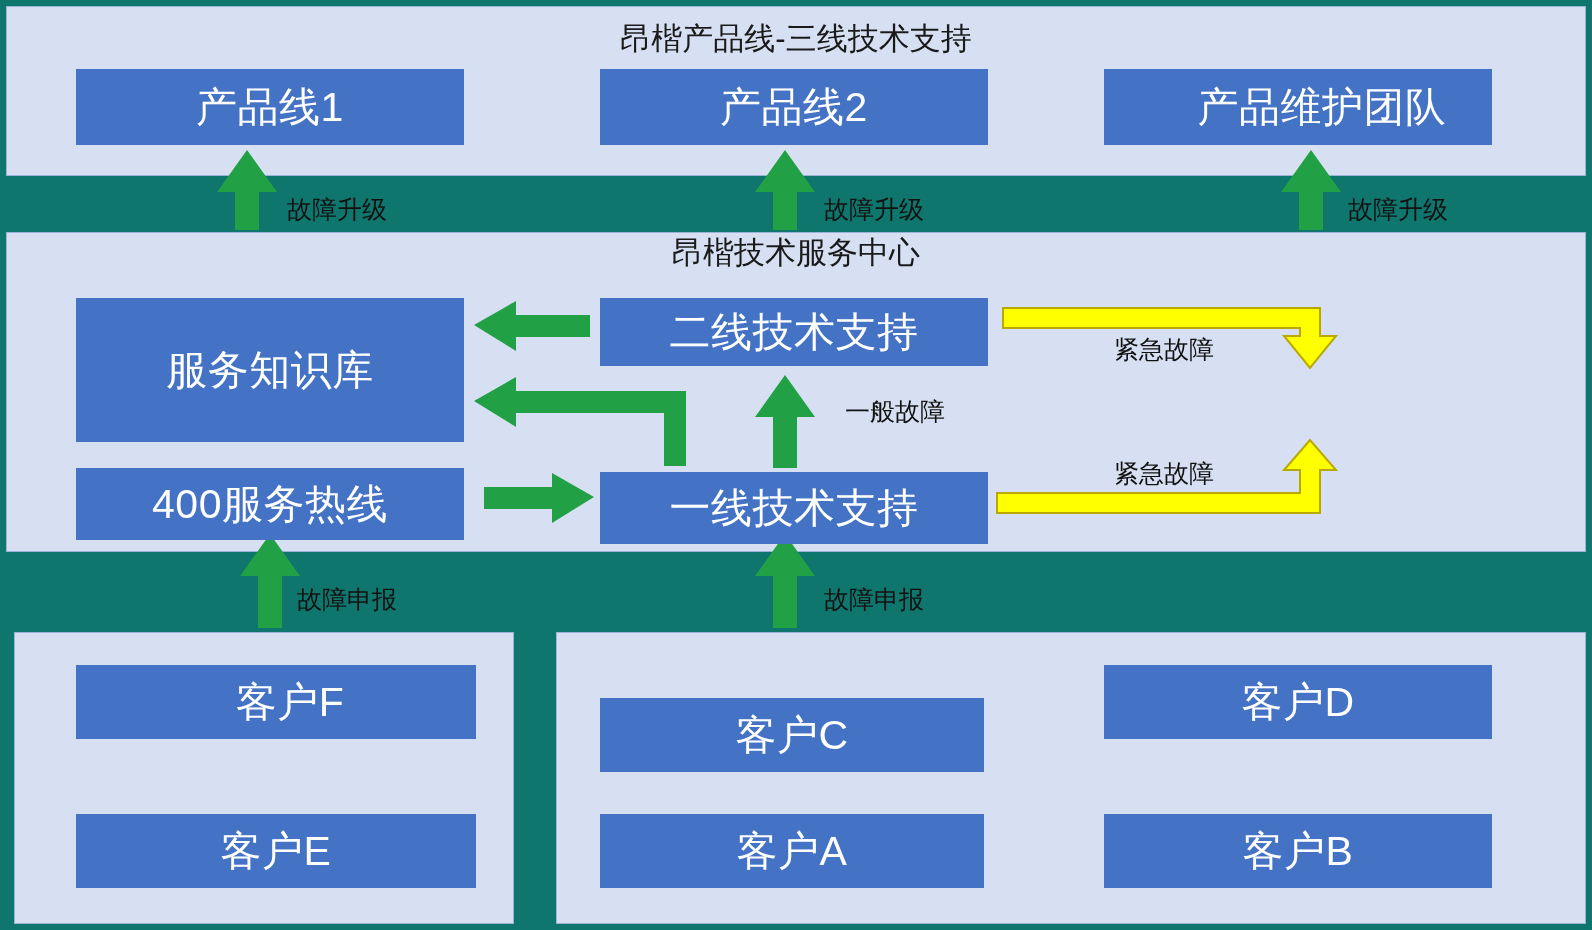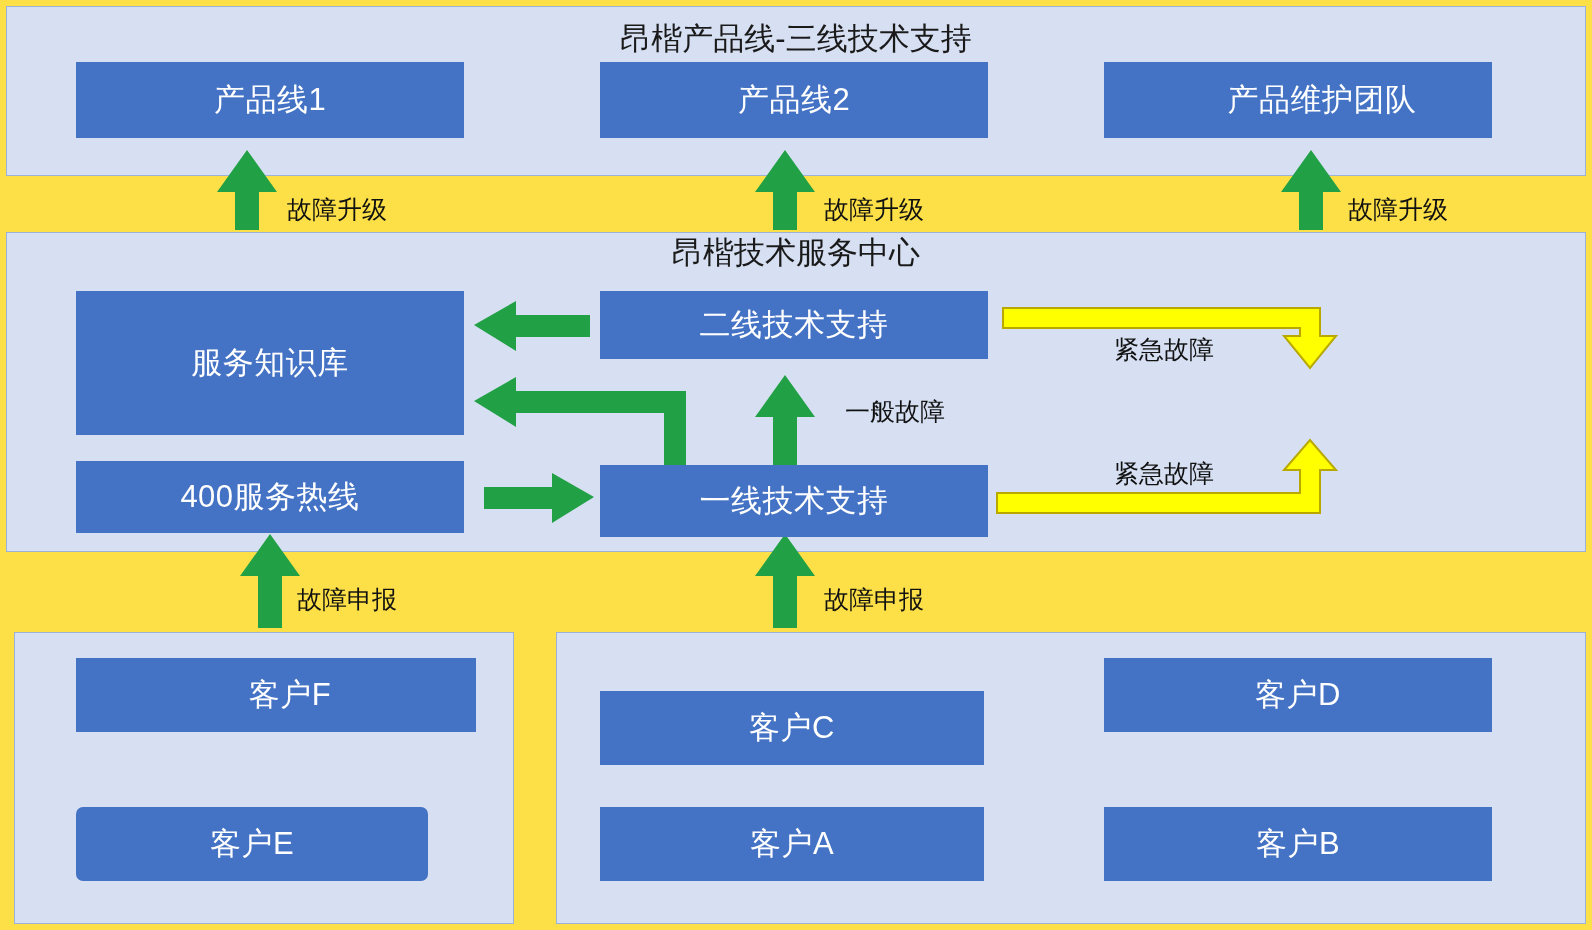--- a/index.html
+++ b/index.html
@@ -8,21 +8,21 @@
     background: #ffffff;
   }
   body {
     font-family: "Liberation Sans", "DejaVu Sans", sans-serif;
   }
   #stage {
     position: relative;
     width: 1592px;
     height: 930px;
     overflow: hidden;
-    background: #fde047;
+    background: #0f766e;
   }
   .band {
     position: absolute;
     background: #d6e0f2;
     border: 1px solid #9cb3d6;
     box-sizing: border-box;
   }
   .band-title {
     position: absolute;
     width: 100%;
@@ -31,24 +31,25 @@
     color: #1a1a1a;
     line-height: 1.1;
   }
   .node {
     position: absolute;
     background: #4472c4;
     color: #ffffff;
     display: flex;
     align-items: center;
     justify-content: center;
-    font-size: 31px;
+    font-size: 41px;
     box-sizing: border-box;
     text-align: center;
     letter-spacing: 0.5px;
+    margin-top: 7px;
   }
   .label {
     position: absolute;
     font-size: 25px;
     color: #111111;
     white-space: nowrap;
   }
   svg.arrows {
     position: absolute;
     left: 0;
@@ -111,21 +112,21 @@
 
   <div class="node" style="left:600px; top:291px; width:388px; height:68px;">二线技术支持</div>
 
 
   <div class="node" style="left:76px; top:461px; width:388px; height:72px;">400服务热线</div>
 
   <div class="node" style="left:600px; top:465px; width:388px; height:72px;">一线技术支持</div>
 
   <div class="node" style="left:76px; top:658px; width:400px; height:74px;padding-left:28px;">客户F</div>
 
-  <div class="node" style="left:76px; top:807px; width:352px; height:74px;border-radius:7px;">客户E</div>
+  <div class="node" style="left:76px; top:807px; width:400px; height:74px;">客户E</div>
 
   <div class="node" style="left:600px; top:691px; width:384px; height:74px;">客户C</div>
 
   <div class="node" style="left:1104px; top:658px; width:388px; height:74px;">客户D</div>
 
   <div class="node" style="left:600px; top:807px; width:384px; height:74px;">客户A</div>
 
   <div class="node" style="left:1104px; top:807px; width:388px; height:74px;text-align:right;">客户B</div>
 
   <div class="label" style="left:287px; top:193px;">故障升级</div>

